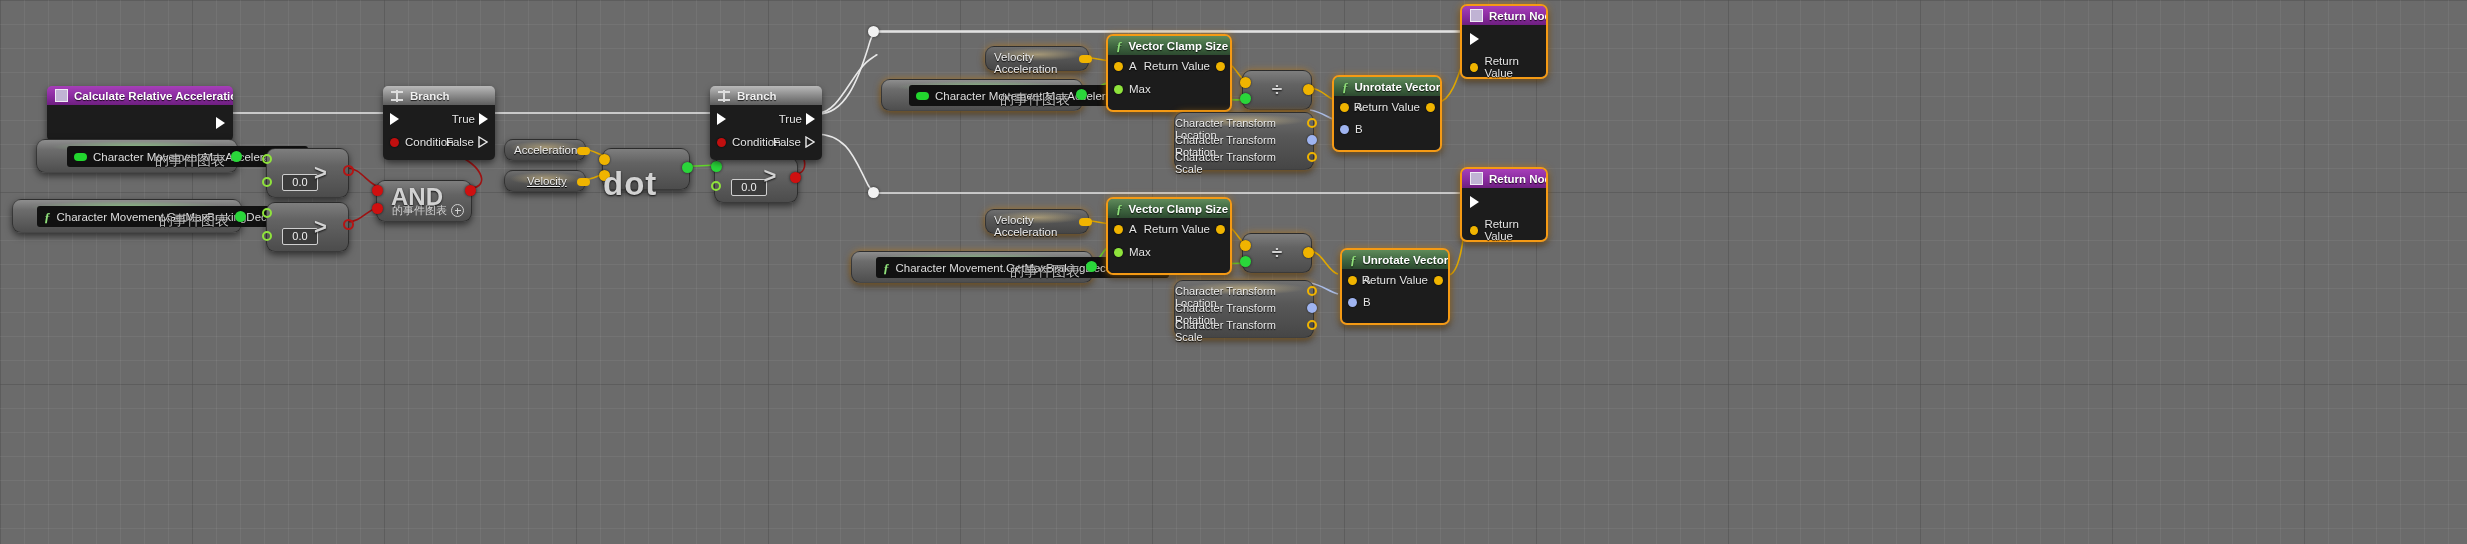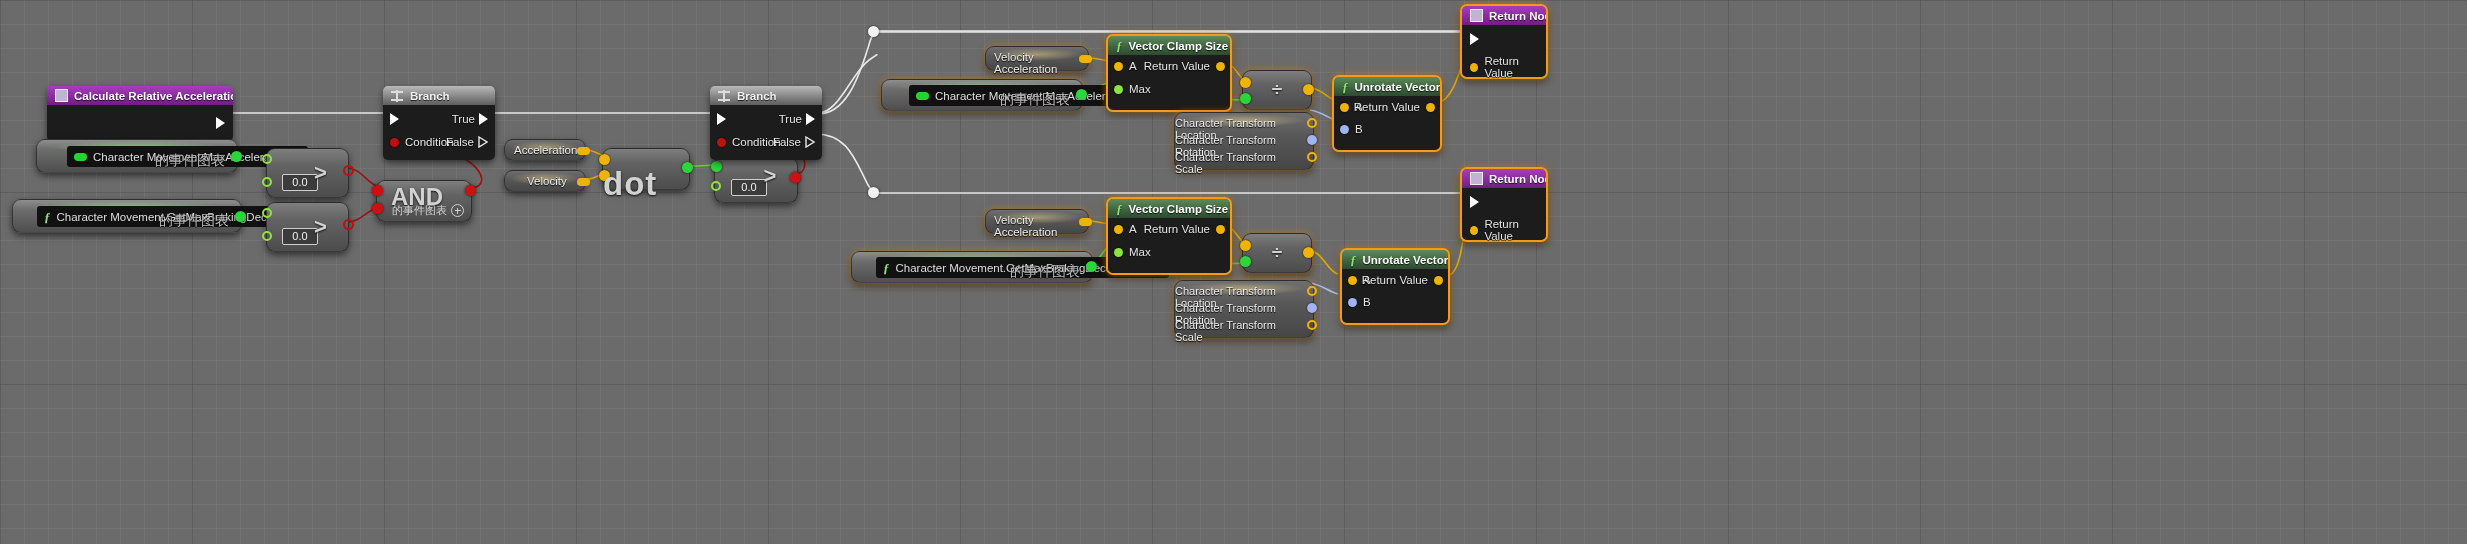--- a/index.html
+++ b/index.html
@@ -340,21 +340,21 @@
   </div>
 
   <div class="node local" style="left:504px;top:139px;width:82px;height:22px;">
     <div class="glow"></div>
     <div style="position:absolute;left:9px;top:4px;font-size:11.5px;color:#ececec;text-shadow:0 1px 1px #000;">Acceleration</div>
     <div class="apin dot vecpill" style="right:-5px;top:7px;"></div>
   </div>
 
   <div class="node local" style="left:504px;top:170px;width:82px;height:22px;">
     <div class="glow"></div>
-    <div style="position:absolute;left:22px;top:4px;font-size:11.5px;color:#ececec;text-shadow:0 1px 1px #000;">Velocity</div>
+    <div style="position:absolute;left:22px;top:4px;font-size:11.5px;color:#ececec;text-shadow:0 1px 1px #000;text-decoration:underline;">Velocity</div>
     <div class="apin dot vecpill" style="right:-5px;top:7px;"></div>
   </div>
 
   <div class="node noheader" style="left:602px;top:148px;width:88px;height:42px;">
     <div class="apin dot vector" style="left:-4px;top:5px;width:11px;height:11px;"></div>
     <div class="apin dot vector" style="left:-4px;top:21px;width:11px;height:11px;"></div>
     <div class="op dot">dot</div>
     <div class="apin dot greenbig" style="right:-4px;top:13px;"></div>
   </div>
 

